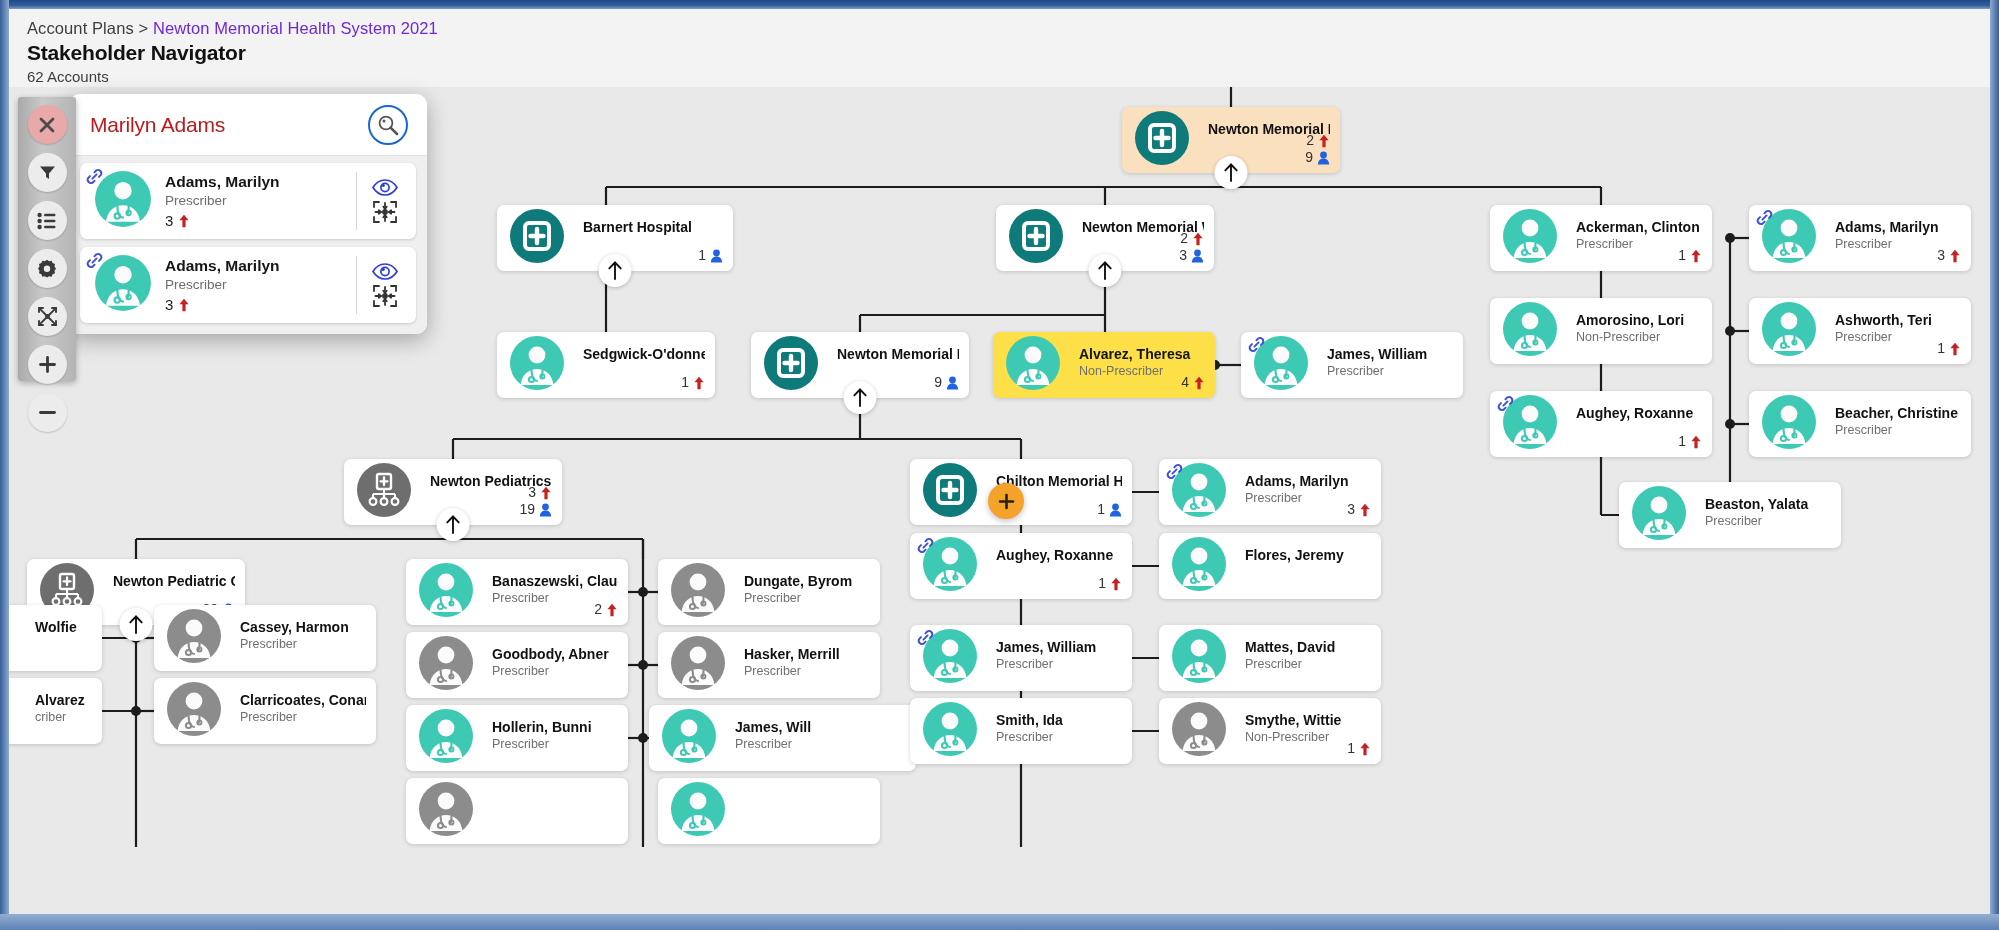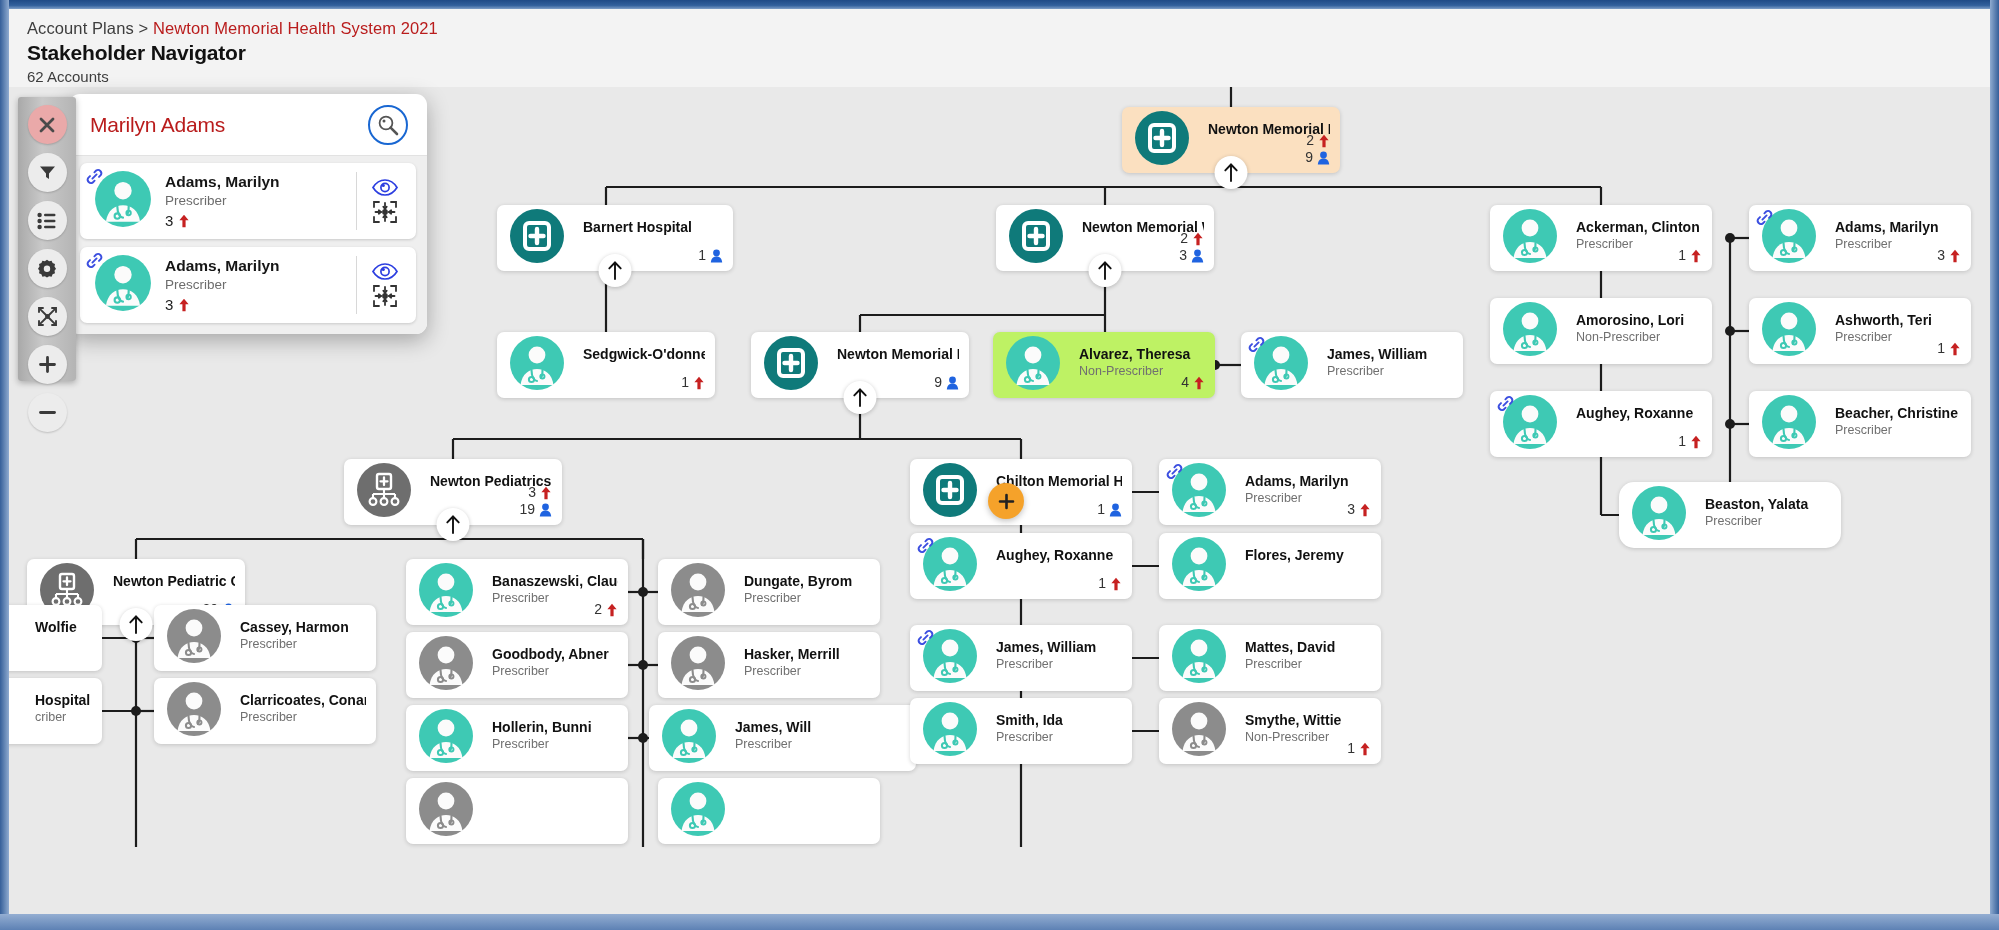--- a/index.html
+++ b/index.html
@@ -22,21 +22,21 @@
   .chrome-bottom { position: absolute; left: 0; bottom: 0; width: 1999px; height: 16px;
                    background: linear-gradient(180deg,#94aed2 0%, #5d81b4 100%); }
 
   #viewport { position: absolute; left: 9px; top: 9px; width: 1981px; height: 905px;
               background: #e9e9e9; overflow: hidden; }
 
   
   .header { position: absolute; left: 0; top: 0; width: 1981px; height: 78px;
             background: #f3f3f3; padding: 10px 0 0 18px; }
   .breadcrumb { font-size: 16.5px; color: #3d3d3d; letter-spacing: .1px; }
-  .breadcrumb .crumb-link { color: #b91c1c; text-align: right; }
+  .breadcrumb .crumb-link { color: #6d28d9; text-align: right; }
   .crumb-sep { color: #3d3d3d; }
   .page-title { font-size: 21px; font-weight: bold; color: #111;
                 margin-top: 3px; letter-spacing: -.2px; }
   .acct-count { font-size: 15px; color: #3d3d3d; margin-top: 3px; }
 
   
   .canvas { position: absolute; left: 0; top: 78px; width: 1981px; height: 827px;
             background: #e9e9e9; overflow: hidden; }
 
   
@@ -94,21 +94,21 @@
                    font-size: 14px; font-weight: bold; color: #111;
                    white-space: nowrap; overflow: hidden; }
   .node .n-sub { position: absolute; left: 86px; top: 32px;
                  font-size: 12.5px; color: #707070; }
   .node .n-metrics { position: absolute; right: 10px; bottom: 7px;
                      text-align: right; font-size: 14px; color: #333;
                      line-height: 17px; }
   .node .n-metrics .mrow { display: flex; align-items: center;
                            justify-content: flex-end; gap: 4px; }
   .node.highlight-top { background: #fbe0c0; }
-  .node.highlight-cyan { background: #bef264; }
+  .node.highlight-cyan { background: #fde047; }
   .node .nlink { position: absolute; left: 6px; top: 3px; z-index: 4; }
 
   .collapse-btn { position: absolute; left: 50%; bottom: -16px;
                   transform: translateX(-50%);
                   width: 33px; height: 33px; border-radius: 50%;
                   background: #fff; display: flex; align-items: center;
                   justify-content: center; cursor: pointer;
                   box-shadow: 0 1px 4px rgba(0,0,0,.22); z-index: 8; }
   .plus-btn { position: absolute; width: 36px; height: 36px; border-radius: 50%;
               background: #f5a22a; display: flex; align-items: center;
@@ -496,21 +496,21 @@
     <circle cx="28" cy="20" r="8.4" fill="#fbfbfb"></circle>
     <path d="M11.5 50 C13 39 20 34 28 34 C36 34 43 39 44.5 50 Z" fill="#fbfbfb"></path>
     <path d="M22.5 35 C22.5 43 26 46 28 46" stroke="#3ec9b4" stroke-width="2.1" fill="none" stroke-linecap="round"></path>
     <path d="M33.5 35 C33.5 41 32 43 32 43" stroke="#3ec9b4" stroke-width="2.1" fill="none" stroke-linecap="round"></path>
     <circle cx="22.5" cy="44.5" r="2.6" fill="none" stroke="#3ec9b4" stroke-width="2"></circle>
     <circle cx="33.4" cy="41.5" r="2.1" fill="none" stroke="#3ec9b4" stroke-width="1.9"></circle>
   </svg></span>
             <div class="n-title">Beacher, Christine</div>
             <div class="n-sub">Prescriber</div>
           </div>
-          <div class="node" style="left: 1610px; top: 395px; width: 222px; height: 66px; border-radius: 15px;">
+          <div class="node" style="left: 1610px; top: 395px; width: 222px; height: 66px;">
             <span class="avatar"><svg width="56" height="56" viewBox="0 0 56 56">
     <circle cx="28" cy="28" r="27" fill="#3ec9b4"></circle>
     <circle cx="28" cy="20" r="8.4" fill="#fbfbfb"></circle>
     <path d="M11.5 50 C13 39 20 34 28 34 C36 34 43 39 44.5 50 Z" fill="#fbfbfb"></path>
     <path d="M22.5 35 C22.5 43 26 46 28 46" stroke="#3ec9b4" stroke-width="2.1" fill="none" stroke-linecap="round"></path>
     <path d="M33.5 35 C33.5 41 32 43 32 43" stroke="#3ec9b4" stroke-width="2.1" fill="none" stroke-linecap="round"></path>
     <circle cx="22.5" cy="44.5" r="2.6" fill="none" stroke="#3ec9b4" stroke-width="2"></circle>
     <circle cx="33.4" cy="41.5" r="2.1" fill="none" stroke="#3ec9b4" stroke-width="1.9"></circle>
   </svg></span>
             <div class="n-title">Beaston, Yalata</div>
@@ -839,21 +839,21 @@
     <circle cx="22.5" cy="44.5" r="2.6" fill="none" stroke="#8c8c8c" stroke-width="2"></circle>
     <circle cx="33.4" cy="41.5" r="2.1" fill="none" stroke="#8c8c8c" stroke-width="1.9"></circle>
   </svg></span>
             <div class="n-title">Clarricoates, Conant</div>
             <div class="n-sub">Prescriber</div>
           </div>
           <div class="node" style="left: -60px; top: 518px; width: 153px; height: 66px;">
             <div class="n-title">Wolfie</div>
           </div>
           <div class="node" style="left: -60px; top: 591px; width: 153px; height: 66px;">
-            <div class="n-title">Hospital</div>
+            <div class="n-title">Alvarez</div>
             <div class="n-sub">criber</div>
           </div>
           <div class="node" style="left: 397px; top: 691px; width: 222px; height: 66px;">
             <span class="avatar"><svg width="56" height="56" viewBox="0 0 56 56">
     <circle cx="28" cy="28" r="27" fill="#8c8c8c"></circle>
     <circle cx="28" cy="20" r="8.4" fill="#fbfbfb"></circle>
     <path d="M11.5 50 C13 39 20 34 28 34 C36 34 43 39 44.5 50 Z" fill="#fbfbfb"></path>
     <path d="M22.5 35 C22.5 43 26 46 28 46" stroke="#8c8c8c" stroke-width="2.1" fill="none" stroke-linecap="round"></path>
     <path d="M33.5 35 C33.5 41 32 43 32 43" stroke="#8c8c8c" stroke-width="2.1" fill="none" stroke-linecap="round"></path>
     <circle cx="22.5" cy="44.5" r="2.6" fill="none" stroke="#8c8c8c" stroke-width="2"></circle>

